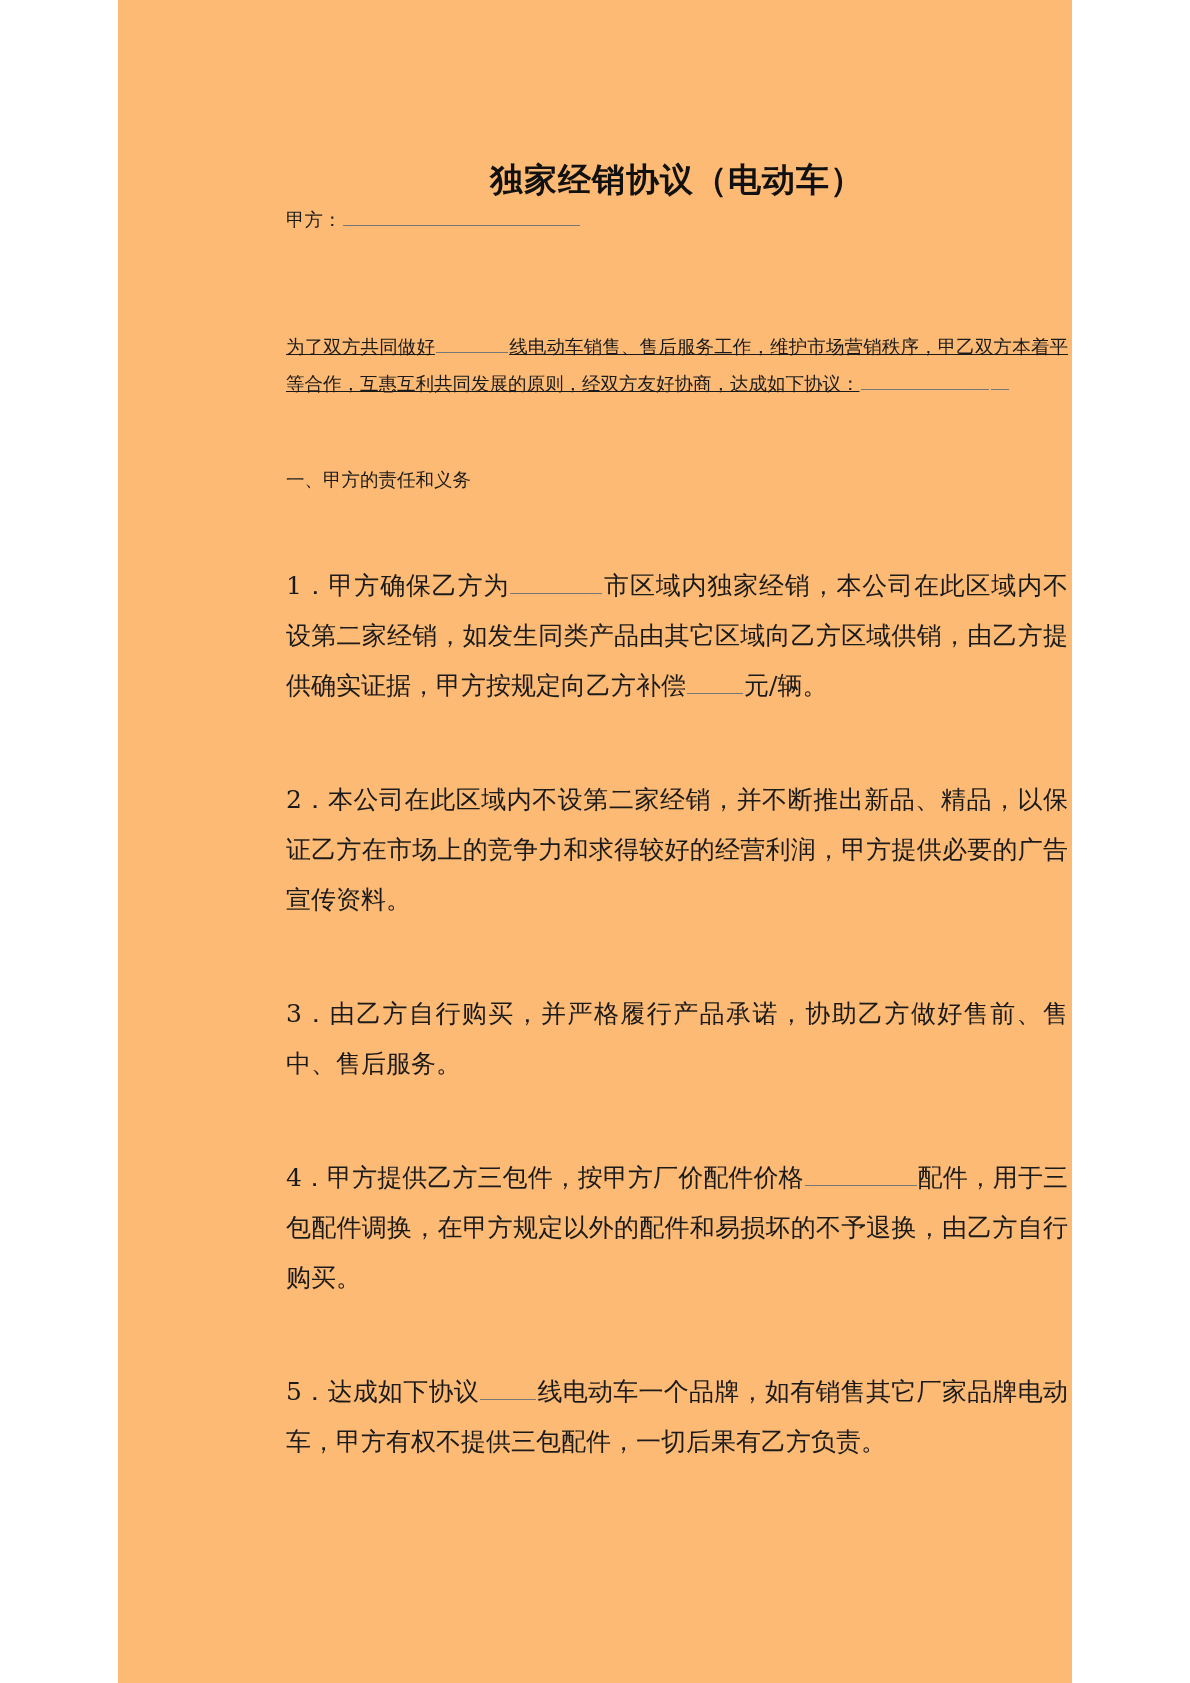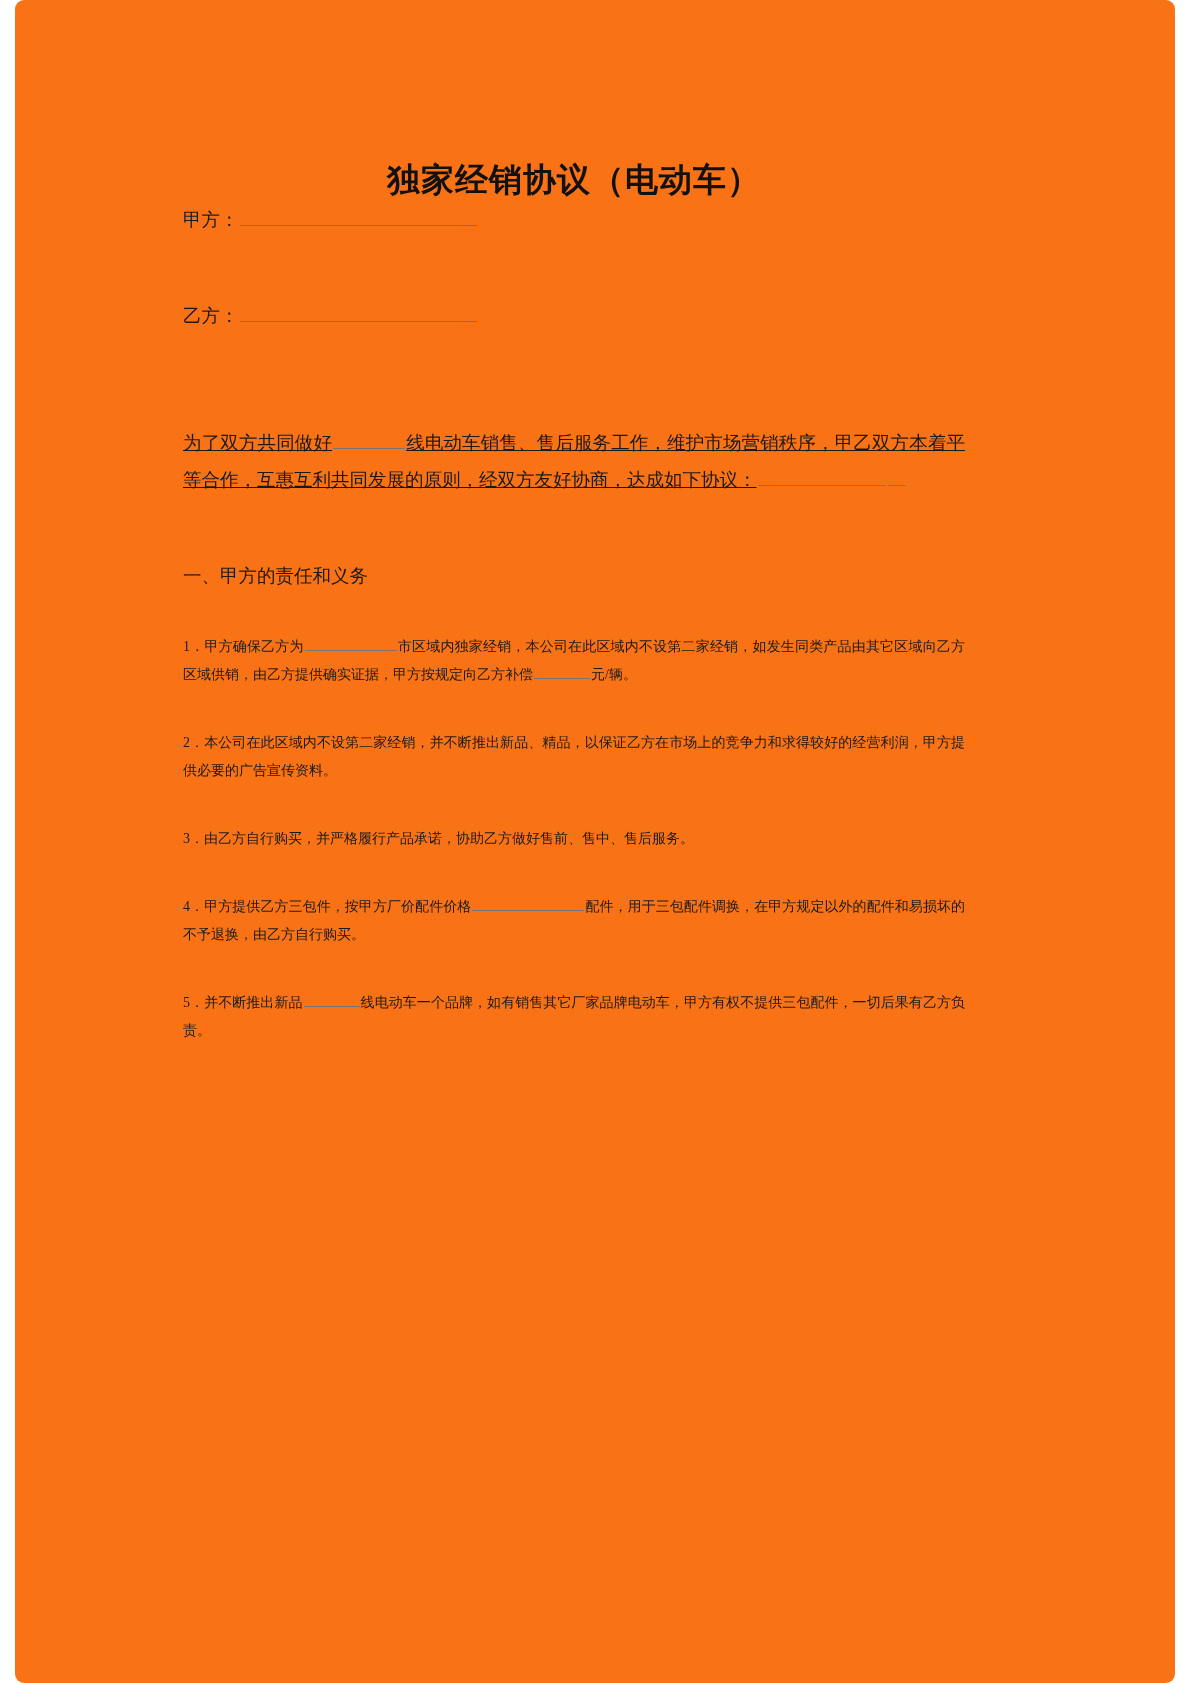--- a/index.html
+++ b/index.html
@@ -6,27 +6,26 @@
     margin: 0;
     padding: 0;
     background: #ffffff;
   }
   body {
     font-family: "DejaVu Serif", "Liberation Serif", serif;
     color: #000000;
   }
   .page {
     position: relative;
-    width: 1160px;
+    width: 954px;
     height: 1683px;
-    background: #f97316;
+    background: #fdba74;
     margin: 0 auto;
     overflow: hidden;
     box-sizing: border-box;
-    border-radius: 9px;
   }
   .content {
     position: absolute;
     left: 168px;
     top: 0;
     width: 782px;
   }
   .doc-title {
     text-align: center;
     font-size: 33px;
@@ -70,52 +69,50 @@
     color: #1a1a1a;
     text-decoration: underline;
   }
   .section-heading {
     margin-top: 60px;
     font-size: 18.5px;
     line-height: 1.9;
     color: #1a1a1a;
   }
   .clause {
-    margin-top: 40px;
-    font-size: 14px;
+    margin-top: 64px;
+    font-size: 25px;
     line-height: 2.0;
     text-align: justify;
     text-justify: inter-ideograph;
     color: #1a1a1a;
-    font-family: Liberation Serif, serif;
   }
   .clause:first-of-type { margin-top: 46px; }
 </style>
 </head>
 <body>
 
 <div class="page">
   <div class="content">
 
     <h1 class="doc-title">独家经销协议（电动车）</h1>
 
     <div class="party-block">
       <div class="party-line"><span>甲方：</span><span class="blank blank-party"></span></div>
-      <div class="party-line"><span>乙方：</span><span class="blank blank-party"></span></div>
     </div>
 
     <p class="intro"><span>为了双方共同做好</span><span class="blank blank-sm"></span><span>线电动车销售、售后服务工作，维护市场营销秩序，甲乙双方本着平等合作，互惠互利共同发展的原则，经双方友好协商，达成如下协议：</span><span class="blank blank-tail"></span><span class="blank blank-wrap"></span></p>
 
     <p class="section-heading">一、甲方的责任和义务</p>
 
     <p class="clause"><span>1．</span><span>甲方确保乙方为</span><span class="blank blank-md"></span><span>市区域内独家经销，本公司在此区域内不设第二家经销，如发生同类产品由其它区域向乙方区域供销，由乙方提供确实证据，甲方按规定向乙方补偿</span><span class="blank blank-xs"></span><span>元/辆。</span></p>
 
     <p class="clause"><span>2．</span><span>本公司在此区域内不设第二家经销，并不断推出新品、精品，以保证乙方在市场上的竞争力和求得较好的经营利润，甲方提供必要的广告宣传资料。</span></p>
 
     <p class="clause"><span>3．</span><span>由乙方自行购买，并严格履行产品承诺，协助乙方做好售前、售中、售后服务。</span></p>
 
     <p class="clause"><span>4．</span><span>甲方提供乙方三包件，按甲方厂价配件价格</span><span class="blank blank-lg"></span><span>配件，用于三包配件调换，在甲方规定以外的配件和易损坏的不予退换，由乙方自行购买。</span></p>
 
-    <p class="clause"><span>5．</span><span>并不断推出新品</span><span class="blank blank-xs"></span><span>线电动车一个品牌，如有销售其它厂家品牌电动车，甲方有权不提供三包配件，一切后果有乙方负责。</span></p>
+    <p class="clause"><span>5．</span><span>达成如下协议</span><span class="blank blank-xs"></span><span>线电动车一个品牌，如有销售其它厂家品牌电动车，甲方有权不提供三包配件，一切后果有乙方负责。</span></p>
 
 
   </div>
 </div>
 
 </body></html>

